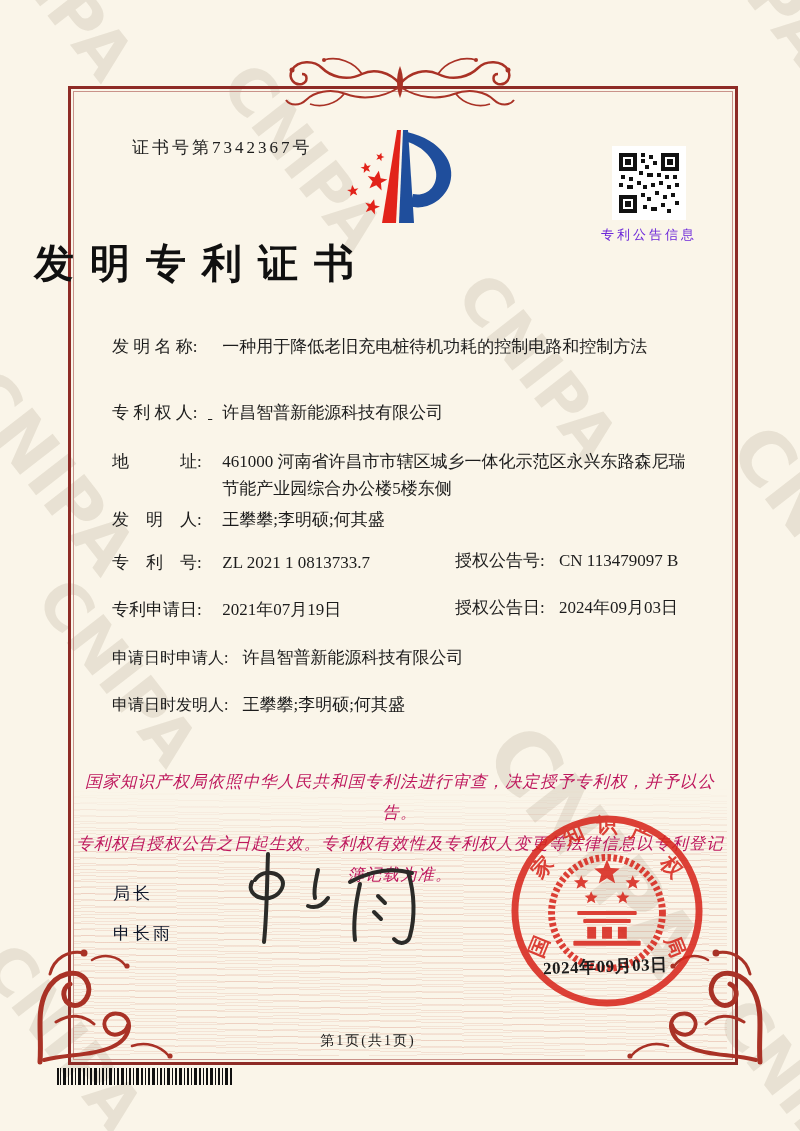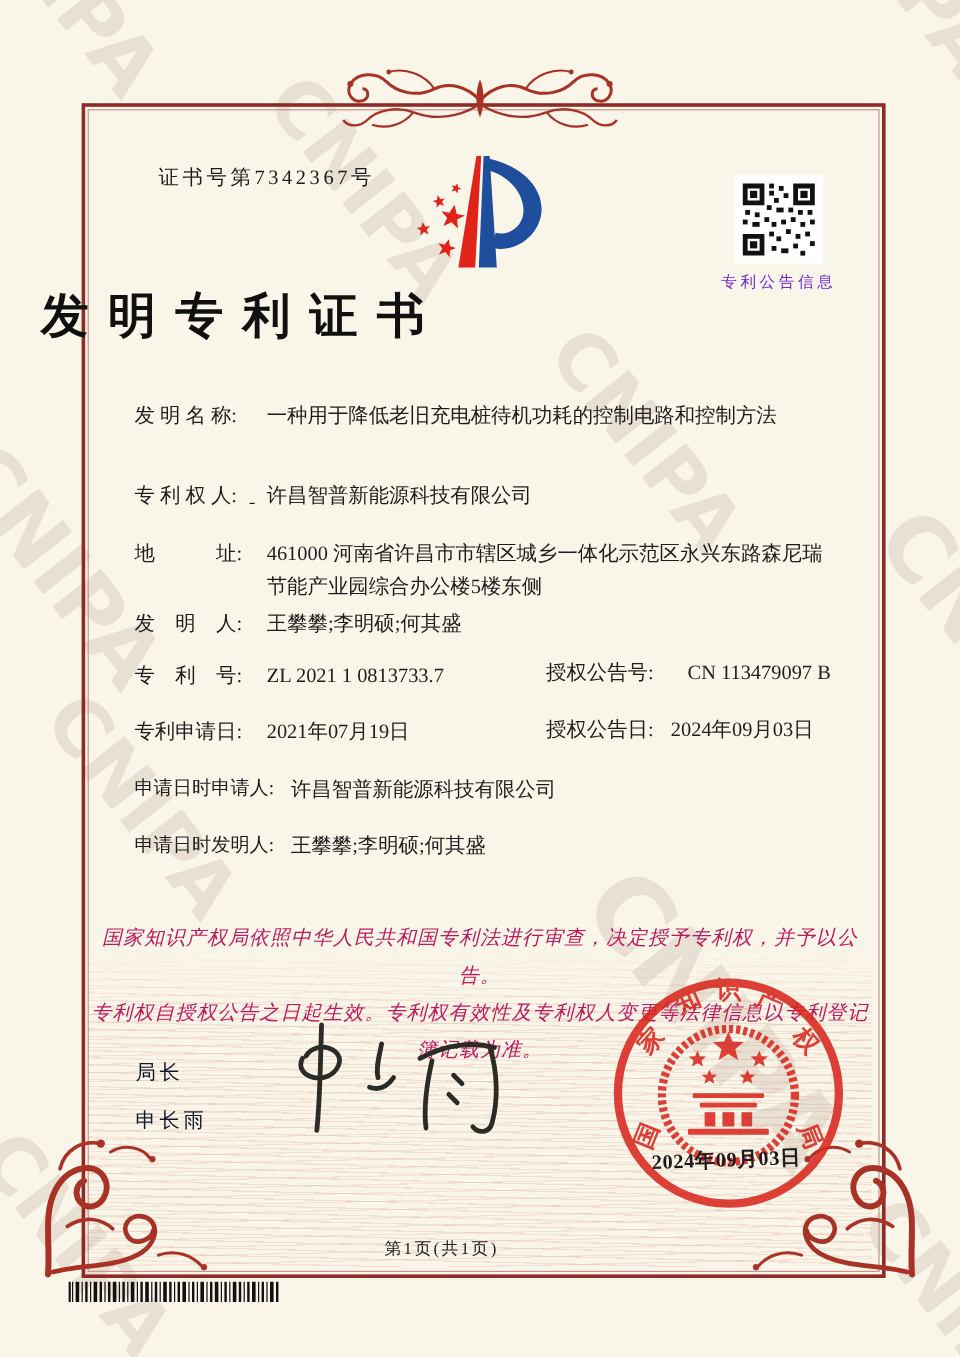--- a/index.html
+++ b/index.html
@@ -206,21 +206,21 @@
     <span class="lab">发　明　人:</span>
     <span class="val">王攀攀;李明硕;何其盛</span>
   </div>
 
   <div class="row" style="top:549px;">
     <span class="lab">专　利　号:</span>
     <span class="val">ZL 2021 1 0813733.7</span>
   </div>
   <div class="col2" style="left:455px;top:549px;">
     <span>授权公告号:</span>
-    <span style="margin-left:24px;">CN 113479097 B</span>
+    <span style="margin-left:10px;">CN 113479097 B</span>
   </div>
 
   <div class="row" style="top:596px;">
     <span class="lab">专利申请日:</span>
     <span class="val">2021年07月19日</span>
   </div>
   <div class="col2" style="left:455px;top:596px;">
     <span>授权公告日:</span>
     <span style="margin-left:10px;">2024年09月03日</span>
   </div>

